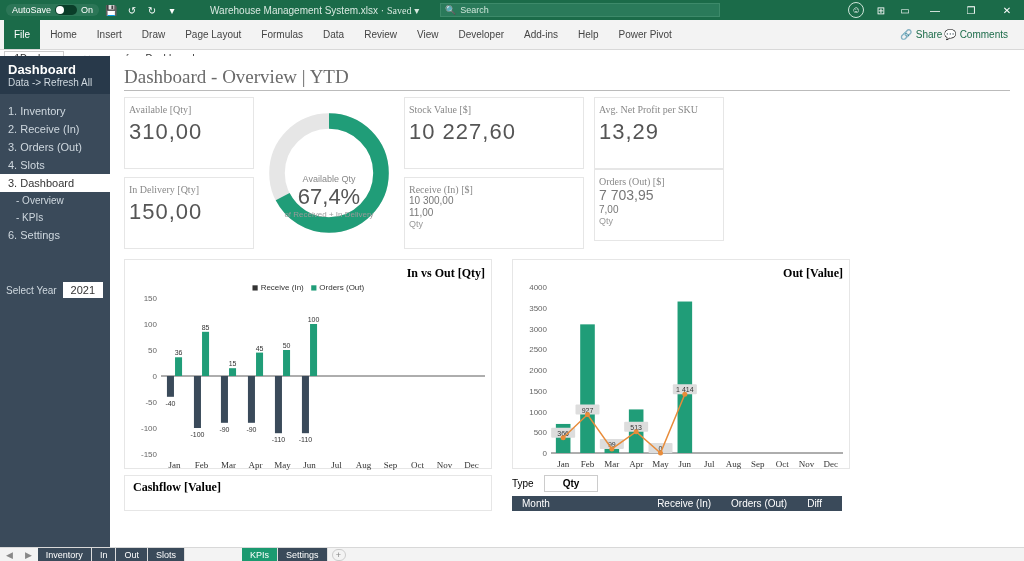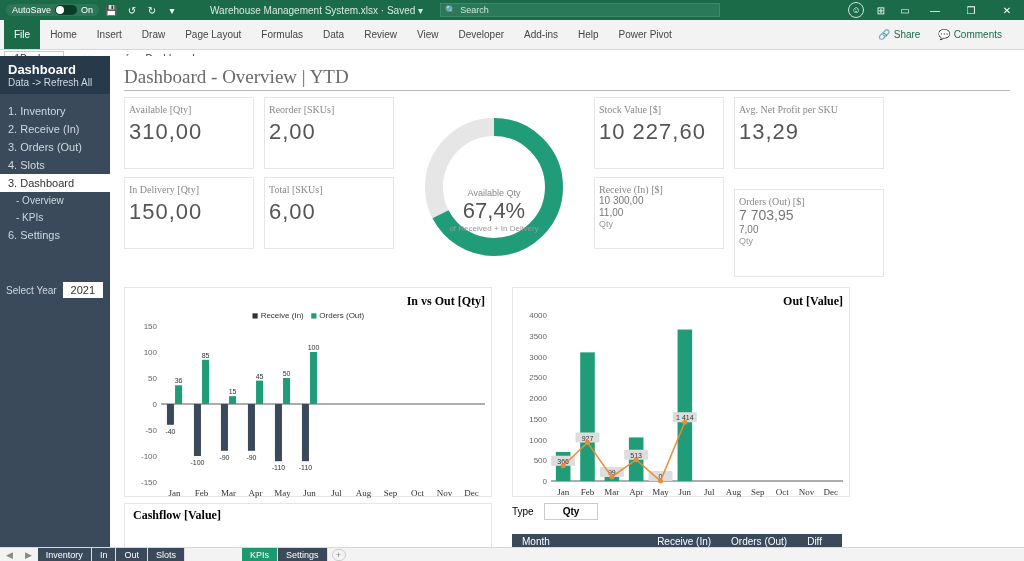--- a/index.html
+++ b/index.html
@@ -4,29 +4,29 @@
 <style>
   * { margin:0; padding:0; box-sizing:border-box; font-family:"Segoe UI",Arial,sans-serif; }
   html,body { width:1024px; height:561px; overflow:hidden; background:#fff; }
   .titlebar { height:20px; background:#1b6b49; color:#fff; display:flex; align-items:center; font-size:10px; position:relative; }
   .tb-left { display:flex; align-items:center; gap:6px; padding-left:6px; }
   .autosave { background:rgba(255,255,255,0.08); border-radius:10px; padding:1px 6px; display:flex; align-items:center; gap:4px; font-size:9px;}
   .toggle { width:22px; height:10px; background:#0a3d29; border-radius:5px; position:relative;}
   .toggle::after { content:""; position:absolute; width:8px; height:8px; background:#fff; border-radius:50%; top:1px; left:1px;}
   .tb-icon { width:14px; height:14px; display:flex; align-items:center; justify-content:center; font-size:10px; color:#fff;}
   .tb-title { position:absolute; left:210px; font-size:10px; color:#d9e9e1;}
-  .tb-title .saved { color:#d9e9e1; }
+  .tb-title .saved { color:#d9e9e1;font-family:Liberation Serif, serif; }
   .tb-search { position:absolute; left:440px; width:280px; height:14px; background:#2a7a5a; border:1px solid #3d8a6a; display:flex; align-items:center; padding:0 4px; color:#cfe6da; font-size:9px;}
   .tb-right { position:absolute; right:0; display:flex; align-items:center; gap:10px; padding-right:4px;}
   .tb-circle { width:16px; height:16px; border:1px solid #cfe6da; border-radius:50%; display:flex; align-items:center; justify-content:center; font-size:9px;}
   .winbtn { width:26px; height:20px; display:flex; align-items:center; justify-content:center; font-size:10px;}
   .ribbon-tabs { height:30px; background:#f3f3f3; border-bottom:1px solid #d8d8d8; display:flex; align-items:center; font-size:10px; color:#444; padding-left:4px; position:relative;}
   .ribbon-tabs .tab { padding:0 10px; height:100%; display:flex; align-items:center; cursor:pointer;}
   .ribbon-tabs .tab.file { background:#1b6b49; color:#fff;}
-  .ribbon-tabs .right { position:absolute; right:22px; display:flex; gap:18px; color:#1b6b49;}
+  .ribbon-tabs .right { position:absolute; right:16px; display:flex; gap:2px; color:#1b6b49;}
   .ribbon-tabs .right span { font-size:10px;}
   .formula-bar { height:18px; background:#fff; border-bottom:1px solid #d8d8d8; display:flex; align-items:center; font-size:10px;}
   .name-box { width:60px; height:16px; border:1px solid #ccc; margin-left:4px; padding:0 4px; font-size:10px; color:#333;}
   .fx { padding:0 8px; color:#666;}
   .fml-area { flex:1; padding-left:4px; color:#333;}
   .workspace { position:absolute; top:56px; left:0; right:0; bottom:14px; display:flex; background:#fff;}
   .sidebar { width:110px; background:#3a4a5a; color:#cfd8df; font-size:11px; display:flex; flex-direction:column;}
   .sidebar-top { background:#28394a; padding:6px 8px;}
   .sidebar-top .h1 { color:#fff; font-weight:bold; font-size:13px;}
   .sidebar-top .sub { font-size:10px; color:#cfd8df;}
@@ -52,21 +52,21 @@
   .donut-wrap .center .c { font-size:8px; color:#999;}
   .charts { display:flex; gap:20px; margin-top:10px;}
   .chart-box { border:1px solid #e6e6e6; padding:6px; position:relative;}
   .chart-box .title { text-align:right; font-family:"Times New Roman",serif; font-weight:bold; font-size:12px;}
   .chart-box .legend { text-align:center; font-size:8px; color:#333; margin-top:2px;}
   svg .xlabel { font-family:"Times New Roman",serif; font-size:9px; fill:#333;}
   svg .ylabel { font-size:8px; fill:#666;}
   svg .dlabel { font-size:7px; fill:#333;}
   .bottom-row { display:flex; gap:20px; margin-top:6px;}
   .cashflow { border:1px solid #e6e6e6; padding:4px 8px; font-family:"Times New Roman",serif; font-weight:bold; font-size:12px; width:368px;}
-  .type-row { display:flex; align-items:center; gap:10px; font-size:10px;}
+  .type-row { display:flex; align-items:center; font-size:10px;}
   .type-row .headerbar { background:#3a4a5a; color:#fff; display:flex; width:330px; font-size:10px; margin-top:4px;}
   .type-row .headerbar span { padding:2px 10px;}
   .sheet-tabs { position:absolute; bottom:0; left:0; right:0; height:14px; background:#f3f3f3; border-top:1px solid #d8d8d8; display:flex; align-items:center; font-size:9px;}
   .sheet-tabs .st { padding:0 8px; height:100%; display:flex; align-items:center; border-right:1px solid #ddd; color:#444; cursor:pointer;}
   .sheet-tabs .nav { padding:0 6px; color:#888;}
   .sheet-tabs .colored { color:#fff;}
   .sheet-tabs .dk { background:#3a4a5a;}
   .sheet-tabs .gn { background:#1b9a70;}
   .sheet-tabs .wh { background:#86efac; color:#333; border-top:2px solid #1b6b49; font-weight:bold;margin-top:36px;}
   .sheet-tabs .pill { width:14px; text-align:center; border:1px solid #ccc; border-radius:7px; margin-left:4px; color:#888;}
@@ -161,30 +161,20 @@
       <div style="display:flex;flex-direction:column;gap:8px;">
         <div class="card tall">
           <div class="lbl">Available [Qty]</div>
           <div class="val">310,00</div>
         </div>
         <div class="card tall">
           <div class="lbl">In Delivery [Qty]</div>
           <div class="val">150,00</div>
         </div>
       </div>
-      <div style="display:flex;flex-direction:column;gap:8px;">
-        <div class="card tall">
-          <div class="lbl">Reorder [SKUs]</div>
-          <div class="val">2,00</div>
-        </div>
-        <div class="card tall">
-          <div class="lbl">Total [SKUs]</div>
-          <div class="val">6,00</div>
-        </div>
-      </div>
 
       <div class="donut-wrap" style="position:relative;">
         <svg width="150" height="150" viewBox="0 0 150 150">
           <circle cx="75" cy="75" r="60" fill="none" stroke="#e6e6e6" stroke-width="18"></circle>
           <circle cx="75" cy="75" r="60" fill="none" stroke="#209d78" stroke-width="18" stroke-dasharray="254 377" stroke-dashoffset="0" transform="rotate(-90 75 75)"></circle>
         </svg>
         <div class="center">
           <div class="a">Available Qty</div>
           <div class="b">67,4%</div>
           <div class="c">of Received + In Delivery</div>
@@ -196,26 +186,26 @@
           <div class="lbl">Stock Value [$]</div>
           <div class="val">10 227,60</div>
         </div>
         <div class="card" style="height:72px;">
           <div class="lbl">Receive (In) [$]</div>
           <div class="mini" style="font-size:10px;">10 300,00</div>
           <div class="mini">11,00</div>
           <div class="mini2">Qty</div>
         </div>
       </div>
-      <div style="display:flex;flex-direction:column;gap:20px;">
+      <div style="display:flex;flex-direction:column;gap:0;">
         <div class="card tall">
           <div class="lbl">Avg. Net Profit per SKU</div>
           <div class="val">13,29</div>
         </div>
-        <div class="card" style="height:88px;">
+        <div class="card" style="height:72px;">
           <div class="lbl">Orders (Out) [$]</div>
           <div class="mini" style="font-size:14px;">7 703,95</div>
           <div class="mini">7,00</div>
           <div class="mini2">Qty</div>
         </div>
       </div>
     </div>
 
     <div class="charts">
       <div class="chart-box" style="width:368px;height:210px;">

